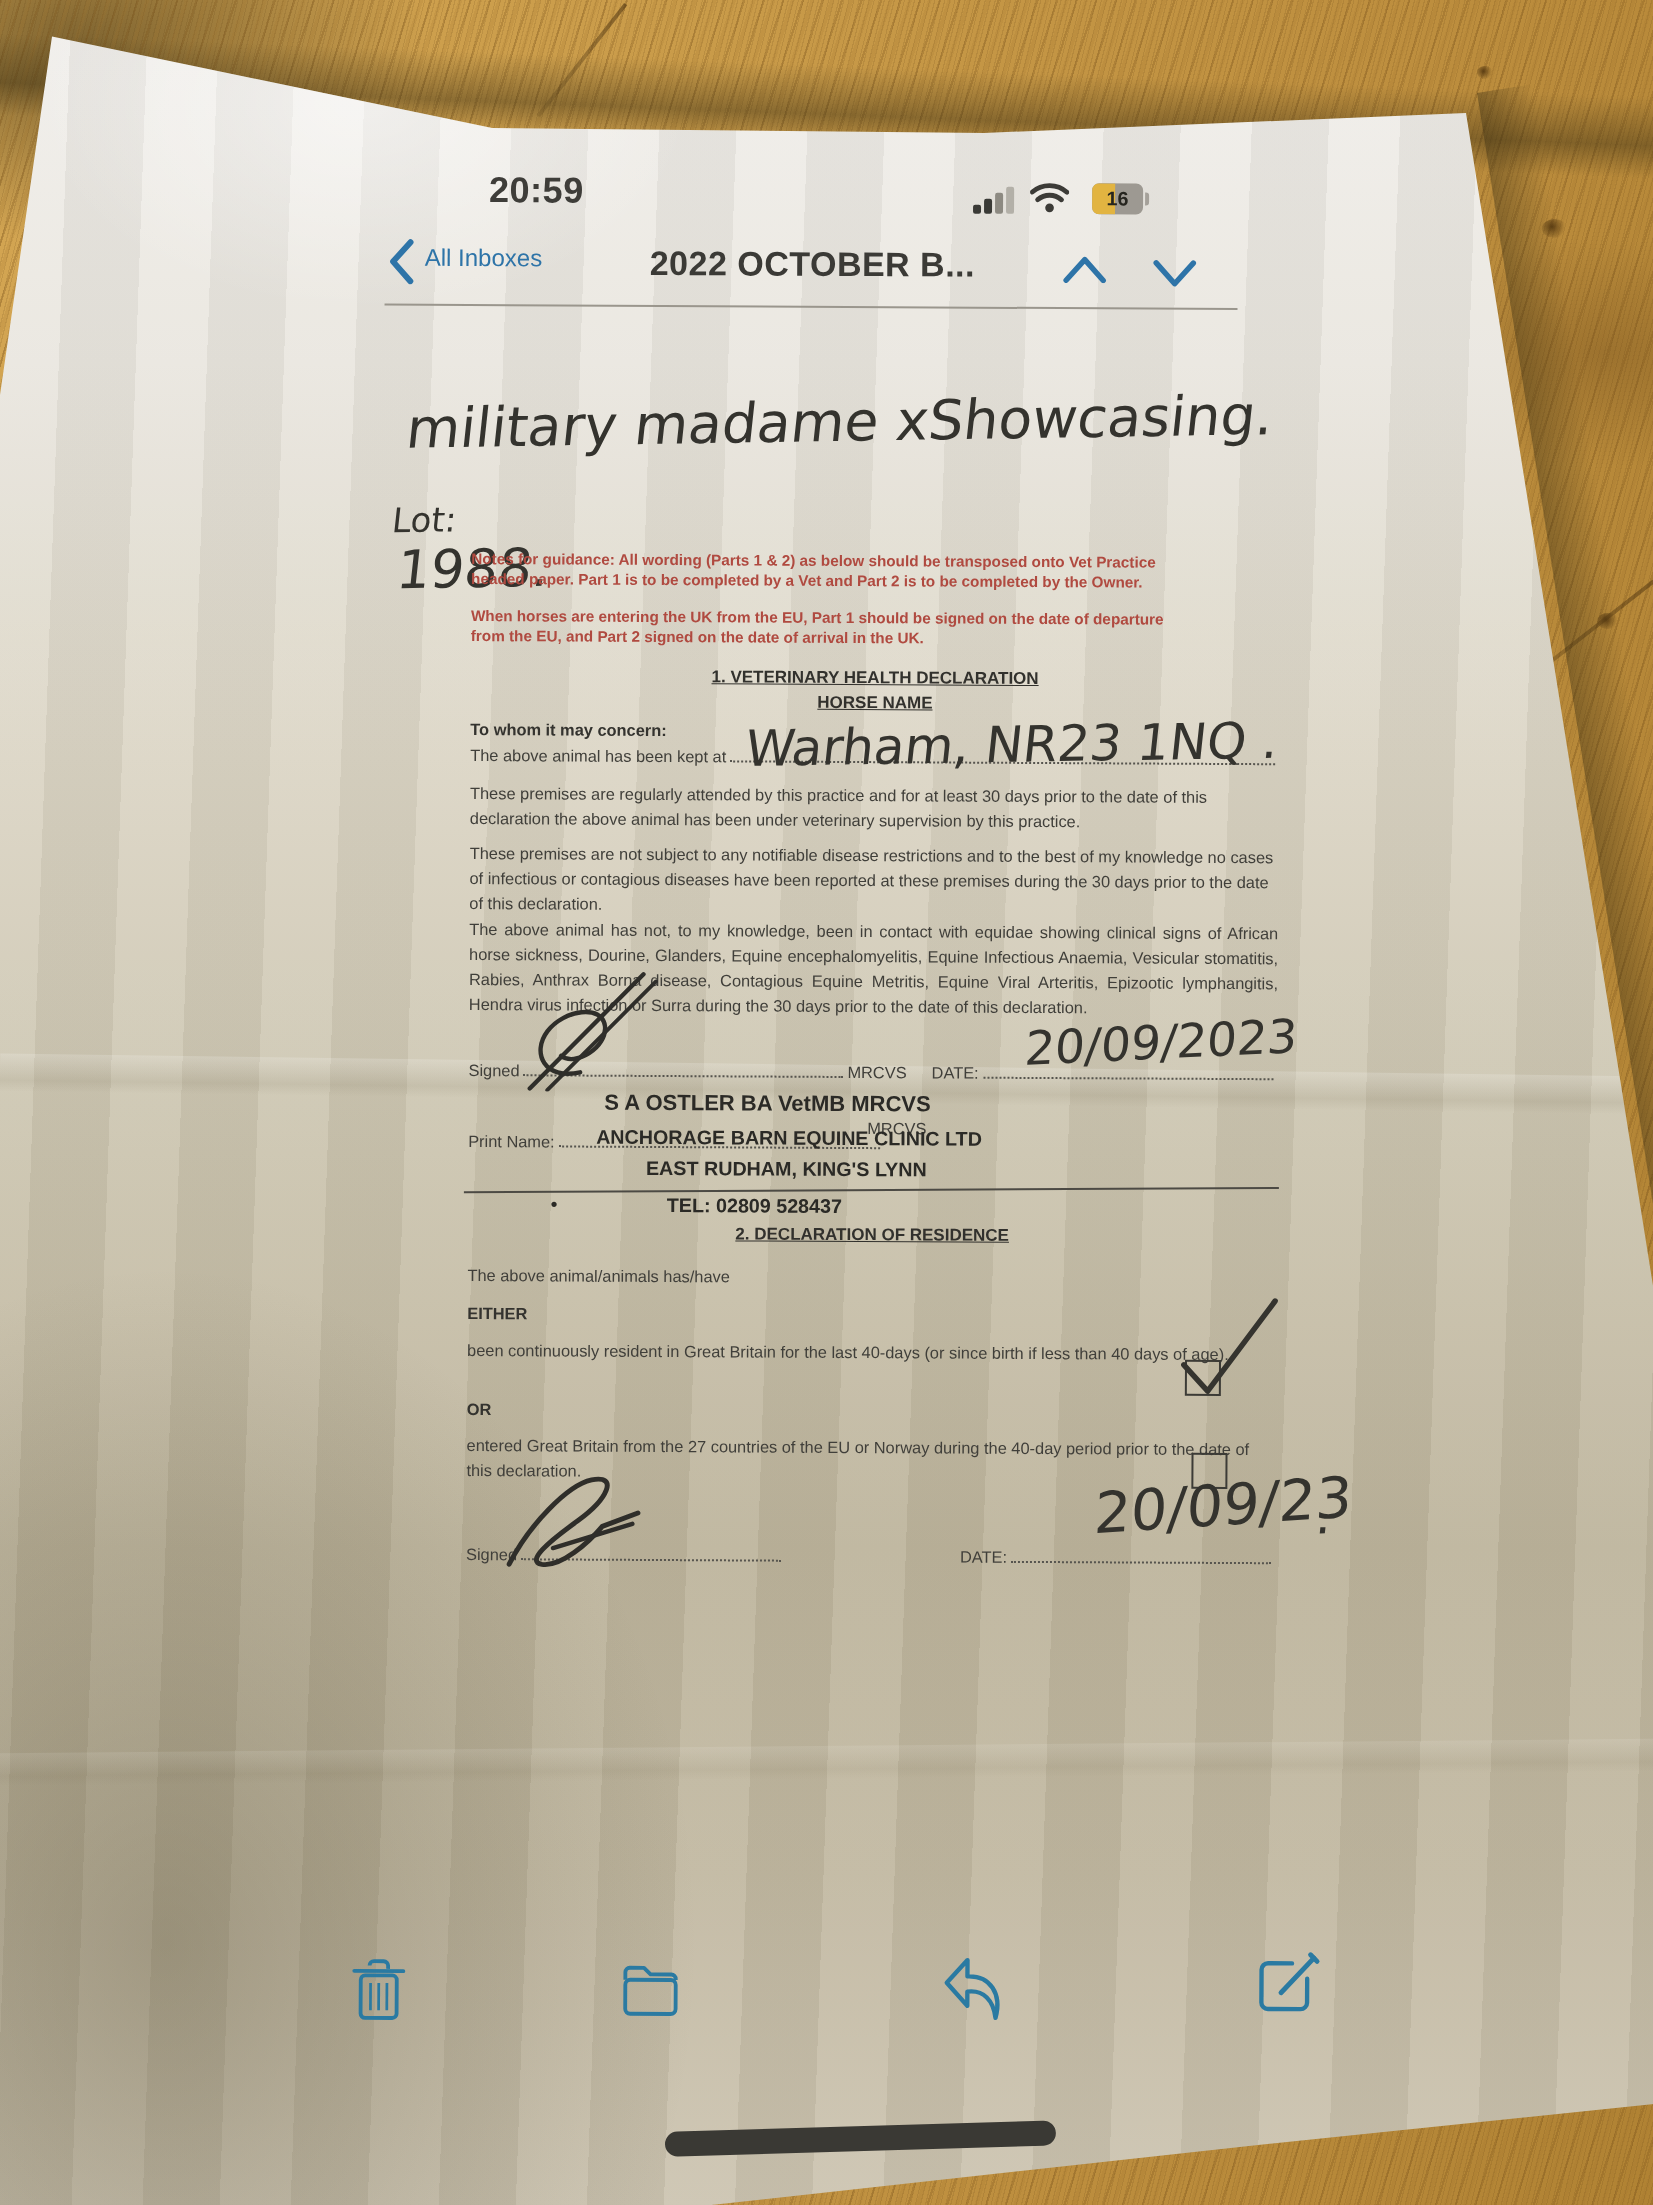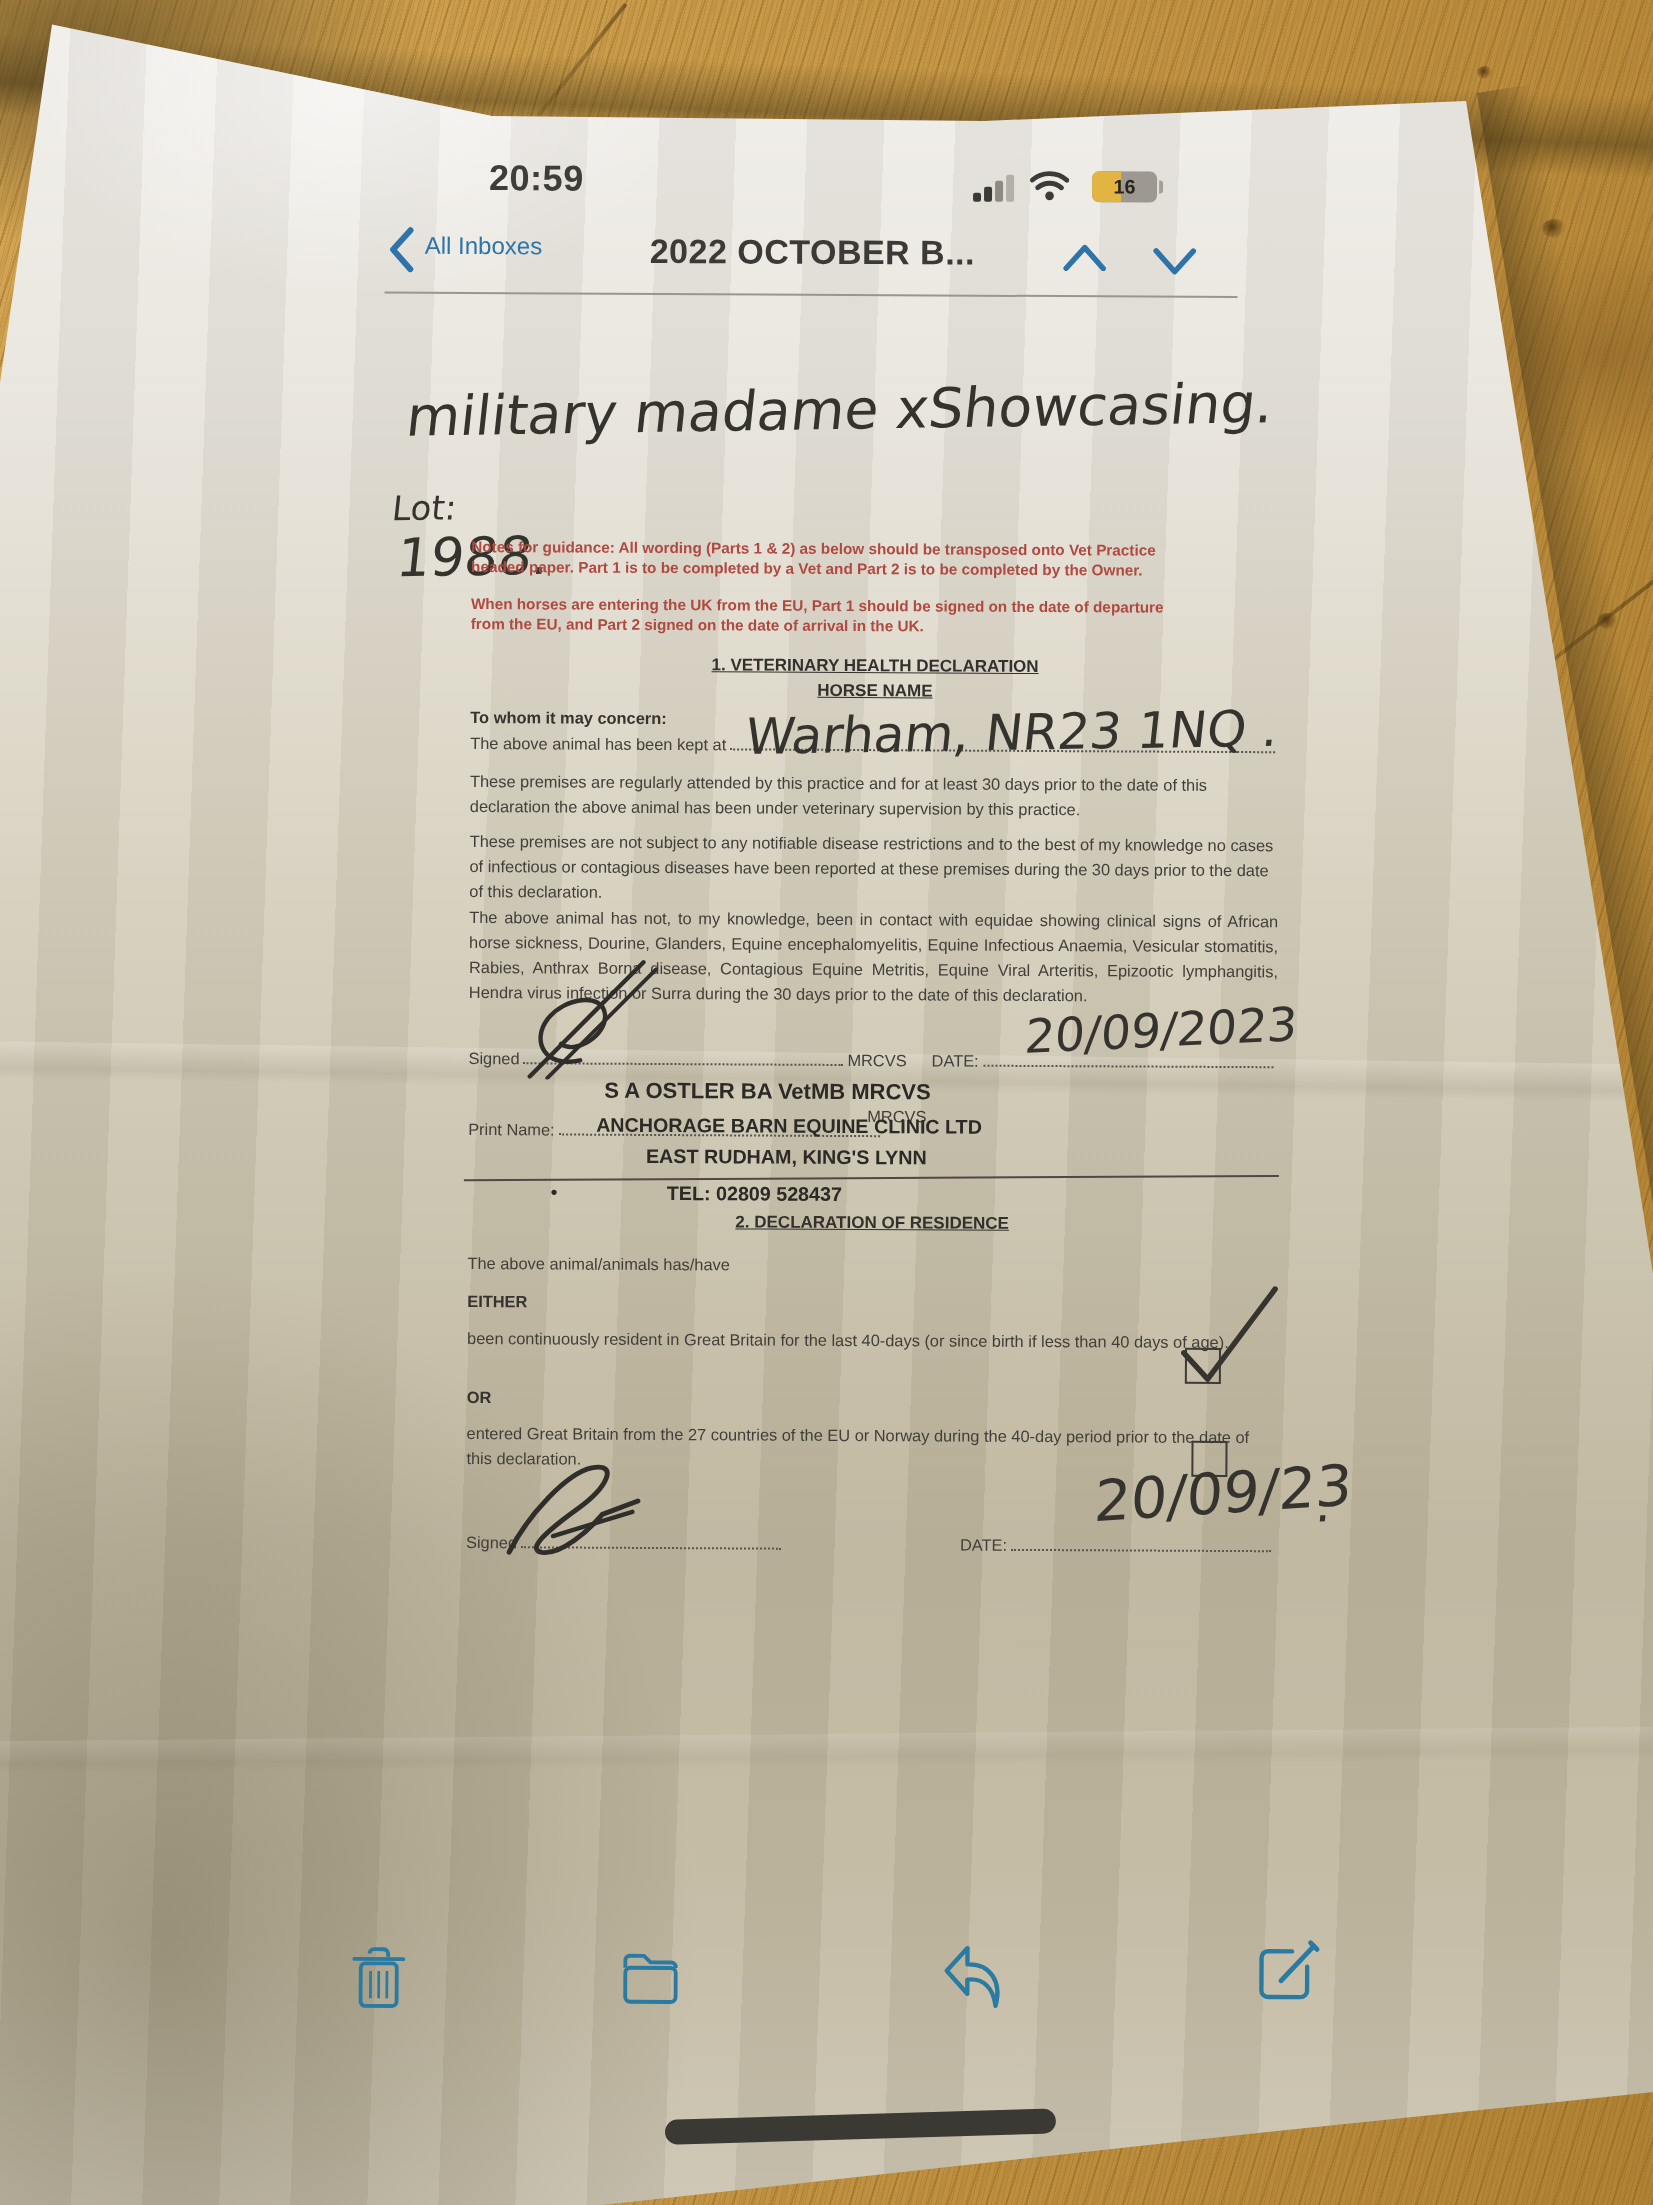--- a/index.html
+++ b/index.html
@@ -25,36 +25,36 @@
   .right-edge-shadow{position:absolute;left:1477px;top:93px;width:71px;height:1258px;transform:rotate(-9deg);transform-origin:top left;
     background:linear-gradient(to right, rgba(52,42,16,.38), rgba(52,42,16,0) 80%);}
 
   
   .paper{position:absolute;inset:0;
     clip-path:polygon(52px 24.6px, 492px 116px, 984px 121px, 1466px 101px, 1654px 1280px, 1654px 2092px, 1258px 2133px, 602px 2205px, 0px 2205px, 0px 383px);
     background:
       radial-gradient(820px 1039px at 10% 88%, rgba(72,64,38,.30), transparent 65%),
       radial-gradient(602px 383px at 22% 4%, rgba(255,255,255,.45), transparent 55%),
       repeating-linear-gradient(92deg, rgba(255,255,255,.05) 0 71px, rgba(40,36,20,.05) 71px 148px),
-      linear-gradient(180deg,#f1efec 0%,#eae7e0 16%,#dcd6c6 34%,#ccc5b0 52%,#beb59d 70%,#c2b9a2 85%,#cdc5b2 100%);}
+      linear-gradient(180deg,#f1efec 0%,#eae7e0 16%,#dcd6c6 34%,#ccc5b0 52%,#beb59d 70%,#c2b9a2 85%,#cdc5b2 100%); margin-top: 12px;}
   .crease{position:absolute;left:0;width:100%;pointer-events:none;}
   .crease-1{top:1053px;height:38px;transform:rotate(.8deg);
     background:linear-gradient(to bottom, rgba(255,255,255,.32), rgba(82,72,44,.16) 70%, rgba(82,72,44,0));opacity:.55;}
   .crease-2{top:1734px;height:33px;transform:rotate(-.5deg);
     background:linear-gradient(to bottom, rgba(255,255,255,.22), rgba(82,72,44,.12) 70%, rgba(82,72,44,0));opacity:.45;}
 
   
   .sheet{position:absolute;left:339px;top:137px;width:1017px;height:2046px;transform:rotate(.3deg);color:#3d3c38;}
   .abs{position:absolute;}
 
   
   .time{font-size:36px;font-weight:700;color:#3e3d39;letter-spacing:0.5px;}
   .bars{display:flex;align-items:flex-end;gap:3.3px;}
   .bar{width:7.7px;border-radius:2.2px;}
-  .battery{width:65px;height:31px;border-radius:7.1px;background:#9d9992;position:relative;overflow:hidden;display:flex;align-items:center;justify-content:center;}
+  .battery{width:51px;height:31px;border-radius:7.1px;background:#9d9992;position:relative;overflow:hidden;display:flex;align-items:center;justify-content:center;}
   .battery .fill{position:absolute;left:0;top:0;bottom:0;width:45%;background:#e2b441;}
   .battery .pct{position:relative;font-size:19.7px;font-weight:700;color:#26251f;}
   .battery-nub{width:4.9px;height:13px;border-radius:0 3.3px 3.3px 0;background:#a5a19a;margin-left:1.6px;}
   .nav-back-label{font-size:24px;color:#2e74a8;}
   .nav-title{font-size:34px;font-weight:700;color:#3b3a36;letter-spacing:0.5px;}
   .nav-divider{background:#9a968d;height:1.6px;}
 
   
   .hand{font-family:"DejaVu Sans",sans-serif;color:#34332e;transform:skewX(-7deg) rotate(-1.2deg);white-space:nowrap;font-weight:500;}
 

